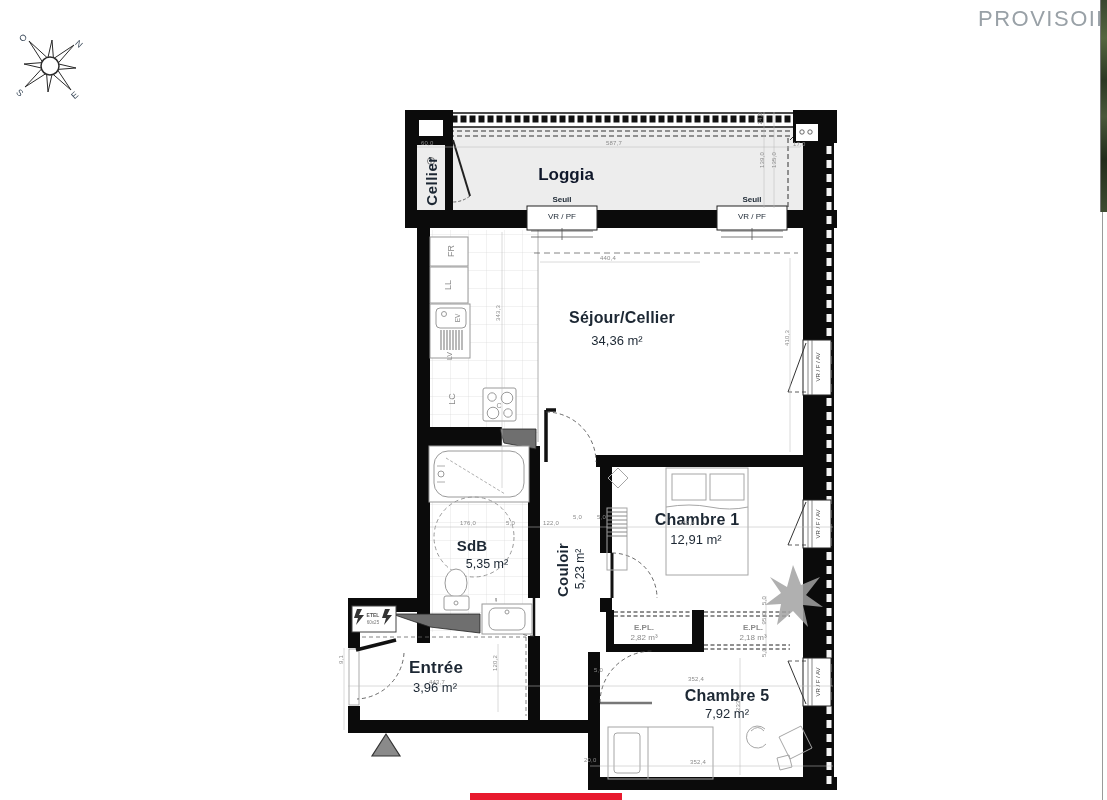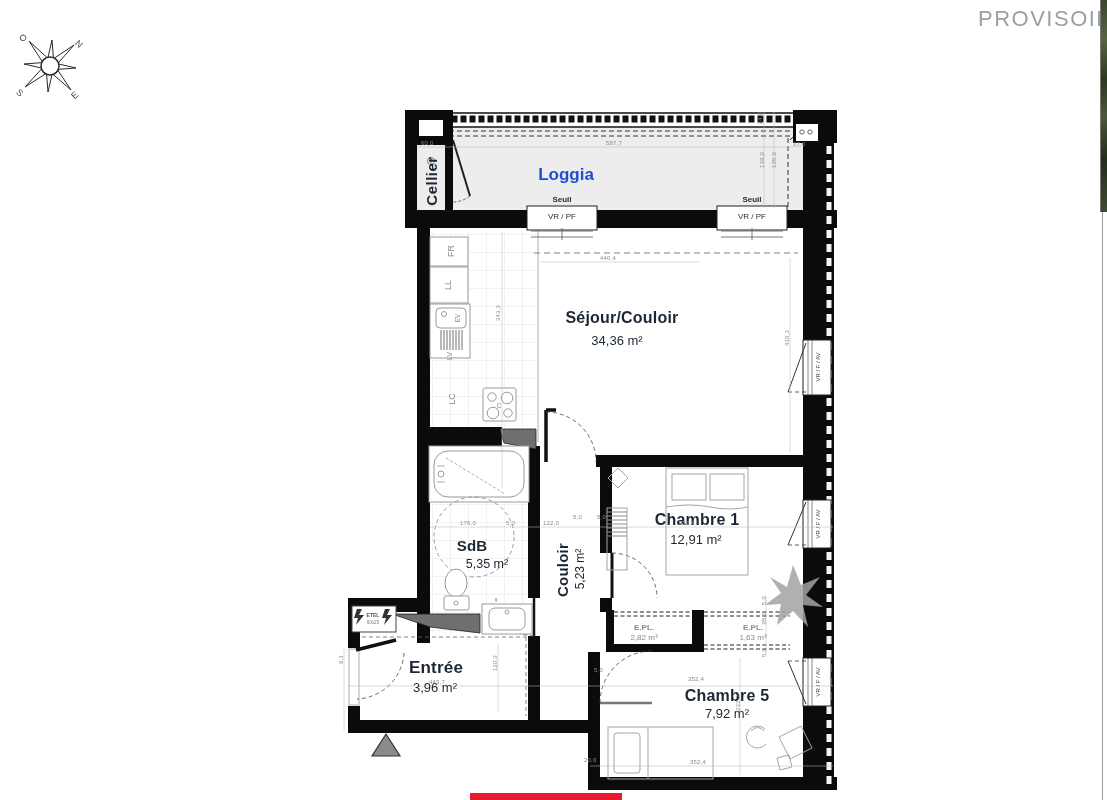--- a/index.html
+++ b/index.html
@@ -220,49 +220,49 @@
 
     <g stroke="#bbbbbb" stroke-width="0.6" fill="none" opacity="0.9">
       <path d="M417 147 H800 M764 112 V208 M774 112 V208 M540 262 H700 M502 232 V488 M790 258 V452"></path>
       <path d="M430 527 H833 M348 686 H833 M344 648 V730 M498 644 V712 M590 766 H833 M740 658 V775 M766 596 V654"></path>
     </g>
 
     <polygon points="372,756 400,756 386,734" fill="#8a8a8a" stroke="#333" stroke-width="1.2"></polygon>
   </svg>
 
   <div class="lbl rot room-name" style="left:431px;top:181px;font-size:15px;letter-spacing:.5px">Cellier</div>
-  <div class="lbl" style="left:566px;top:174px;font-size:17px;font-weight:600;color:#1d4ed8">Loggia</div>
+  <div class="lbl" style="left:566px;top:174px;font-size:17px;font-weight:600;color:#0f172a">Loggia</div>
 
   <div class="lbl" style="left:562px;top:200px;font-size:8px;font-weight:700">Seuil</div>
   <div class="lbl" style="left:562px;top:217px;font-size:8px">VR / PF</div>
   <div class="lbl" style="left:752px;top:200px;font-size:8px;font-weight:700">Seuil</div>
   <div class="lbl" style="left:752px;top:217px;font-size:8px">VR / PF</div>
 
-  <div class="lbl room-name" style="left:622px;top:318px;font-size:16px">Séjour/Couloir</div>
+  <div class="lbl room-name" style="left:622px;top:318px;font-size:16px">Séjour/Cellier</div>
   <div class="lbl room-area" style="left:617px;top:340px;font-size:13px">34,36 m²</div>
 
   <div class="lbl room-name" style="left:697px;top:520px;font-size:16px">Chambre 1</div>
   <div class="lbl room-area" style="left:696px;top:539px;font-size:13px">12,91 m²</div>
 
   <div class="lbl room-name" style="left:472px;top:545px;font-size:15px">SdB</div>
   <div class="lbl room-area" style="left:487px;top:564px;font-size:12.5px">5,35 m²</div>
 
   <div class="lbl rot room-name" style="left:562px;top:570px;font-size:15px">Couloir</div>
   <div class="lbl rot room-area" style="left:580px;top:569px;font-size:12px">5,23 m²</div>
 
   <div class="lbl room-name" style="left:436px;top:667px;font-size:17px">Entrée</div>
   <div class="lbl room-area" style="left:435px;top:687px;font-size:13px">3,96 m²</div>
 
   <div class="lbl room-name" style="left:727px;top:696px;font-size:16px">Chambre 5</div>
   <div class="lbl room-area" style="left:727px;top:713px;font-size:13px">7,92 m²</div>
 
   <div class="lbl gray" style="left:644px;top:628px;font-size:8px;font-weight:600">E.PL.</div>
   <div class="lbl gray" style="left:644px;top:638px;font-size:8px">2,82 m³</div>
   <div class="lbl gray" style="left:753px;top:628px;font-size:8px;font-weight:600">E.PL.</div>
-  <div class="lbl gray" style="left:753px;top:638px;font-size:8px">1,63 m³</div>
+  <div class="lbl gray" style="left:753px;top:638px;font-size:8px">2,18 m³</div>
 
   <div class="lbl rot" style="left:818px;top:367px;font-size:6px;color:#444">VR / F / AV</div>
   <div class="lbl rot" style="left:818px;top:524px;font-size:6px;color:#444">VR / F / AV</div>
   <div class="lbl rot" style="left:818px;top:682px;font-size:6px;color:#444">VR / F / AV</div>
 
   <div class="lbl rot gray" style="left:451px;top:251px;font-size:9px">FR</div>
   <div class="lbl rot gray" style="left:448px;top:285px;font-size:9px">LL</div>
   <div class="lbl rot gray" style="left:458px;top:318px;font-size:6.5px">EV</div>
   <div class="lbl rot gray" style="left:449px;top:356px;font-size:7px">LV</div>
   <div class="lbl rot gray" style="left:452px;top:399px;font-size:9px">LC</div>

